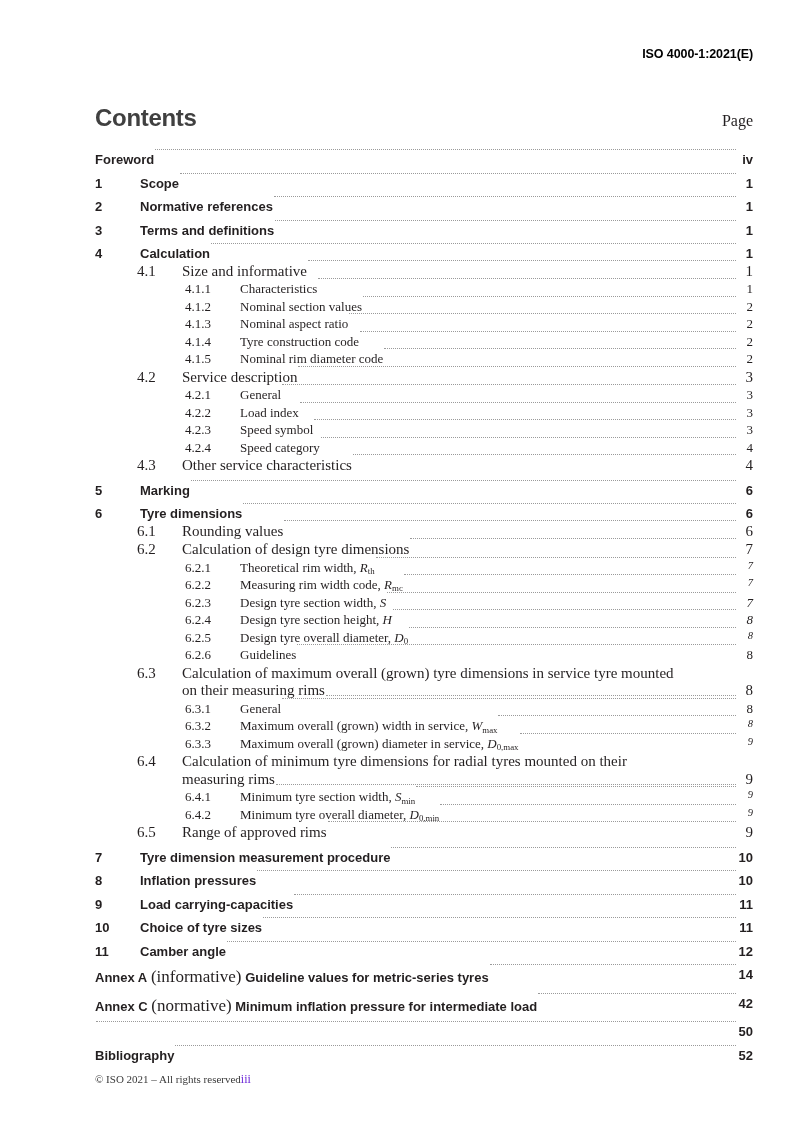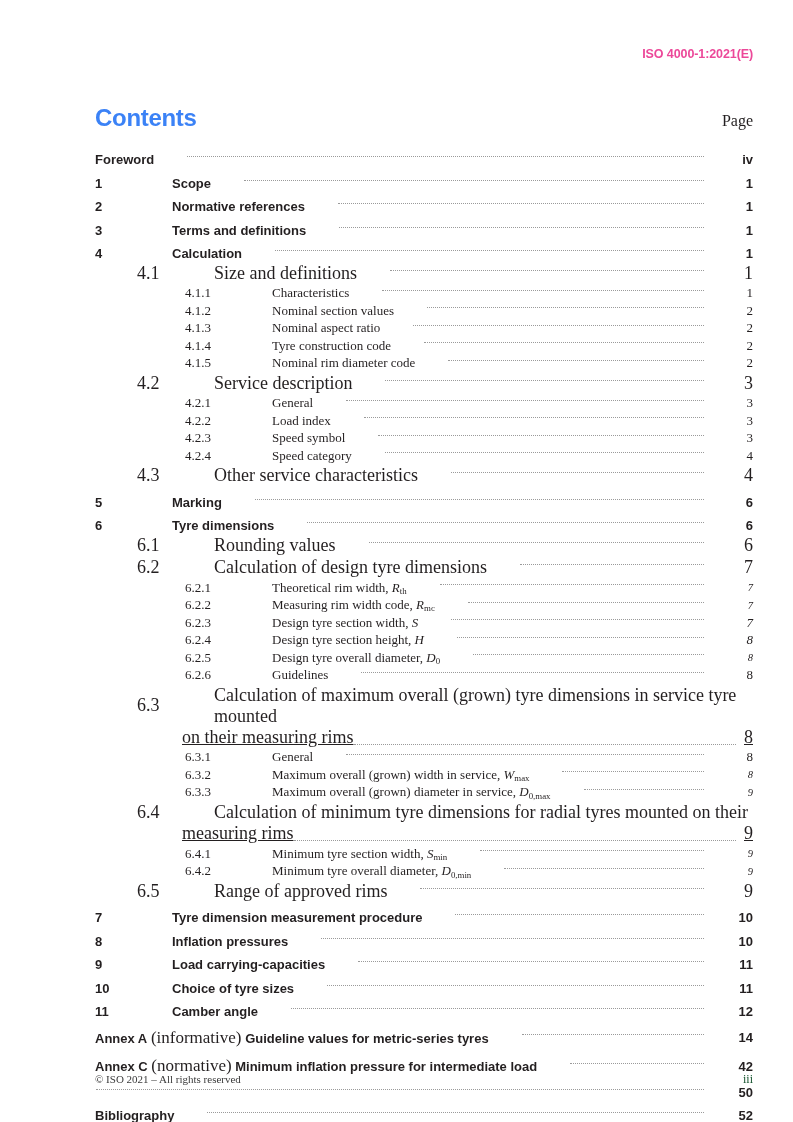--- a/index.html
+++ b/index.html
@@ -19,58 +19,57 @@
 
   
   .doc-header {
     position: absolute;
     top: 47px;
     right: 40px;
     font-family: "Liberation Sans", sans-serif;
     font-weight: bold;
     font-size: 12.5px;
     letter-spacing: -0.1px;
-    color: #ec4899;
+    color: #000000;
   }
 
   
   .toc-head {
     position: absolute;
     top: 104px;
     left: 95px;
     right: 40px;
     display: flex;
     align-items: baseline;
     justify-content: space-between;
   }
   .toc-title {
     font-family: "Liberation Sans", sans-serif;
     font-weight: bold;
     font-size: 24px;
     letter-spacing: -0.3px;
-    color: #3b82f6;
+    color: #404040;
   }
   .page-label {
     font-size: 16px;
     color: #231f20;
   }
 
   
   .toc {
     position: absolute;
     top: 152px;
     left: 95px;
     width: 658px;
   }
 
   .row {
     display: flex;
-    align-items: center;
+    align-items: flex-start;
     width: 100%;
-    gap: 32px;
   }
 
   .num {
     flex: 0 0 auto;
     white-space: nowrap;
   }
   .txt {
     flex: 0 0 auto;
     white-space: nowrap;
   }
@@ -107,21 +106,21 @@
     font-family: "Liberation Sans", sans-serif;
     font-weight: bold;
     font-size: 13px;
     margin-bottom: 8.5px;
   }
   .lvl1 .num { width: 45px; }
   .lvl1 .pg  { min-width: 14px; }
 
   
   .lvl2 {
-    font-size: 18px;
+    font-size: 15px;
     margin-bottom: 1.5px;
   }
   .lvl2 .num { width: 45px; margin-left: 42px; }
   .lvl2 .pg  { min-width: 14px; }
 
   
   .lvl3 {
     font-size: 13px;
     margin-bottom: 1.5px;
   }
@@ -146,48 +145,45 @@
 
   
   .wrap2 .line1 {
     white-space: normal;
     line-height: 1.18;
   }
   .wrap2 .line2row {
     display: flex;
     align-items: flex-end;
     width: 100%;
-    text-decoration: underline;
   }
 
   
   i.sym { font-family: "Liberation Serif", serif; font-style: italic; }
   sub   { font-size: 0.68em; vertical-align: baseline; position: relative; top: 0.28em; font-style: normal; margin-top: 36px; }
 
   
   .pg-sm { font-size: 10.5px; font-style: italic; }
   .pg-it { font-style: italic; }
 
   
   .footer {
     position: absolute;
     bottom: 35px;
     left: 95px;
     right: 40px;
     display: flex;
-    justify-content: space-between;
     align-items: baseline;
     font-size: 11px;
     color: #3a3a3a;
-    gap: 35px;
   }
   .footer .folio {
     font-weight: normal;
     font-size: 12px;
-    color: #14532d;
+    color: #6d28d9;
   }
 </style>
 </head>
 <body>
 
 <div class="page">
 
   <div class="doc-header">ISO 4000-1:2021(E)</div>
 
   <div class="toc-head">
@@ -226,21 +222,21 @@
 
     <div class="row lvl1 tight">
       <span class="num">4</span>
       <span class="txt">Calculation</span>
       <span class="leader"></span>
       <span class="pg">1</span>
     </div>
 
     <div class="row lvl2">
       <span class="num">4.1</span>
-      <span class="txt">Size and definitions</span>
+      <span class="txt">Size and informative</span>
       <span class="leader"></span>
       <span class="pg">1</span>
     </div>
 
     <div class="row lvl3">
       <span class="num">4.1.1</span>
       <span class="txt">Characteristics</span>
       <span class="leader"></span>
       <span class="pg">1</span>
     </div>

